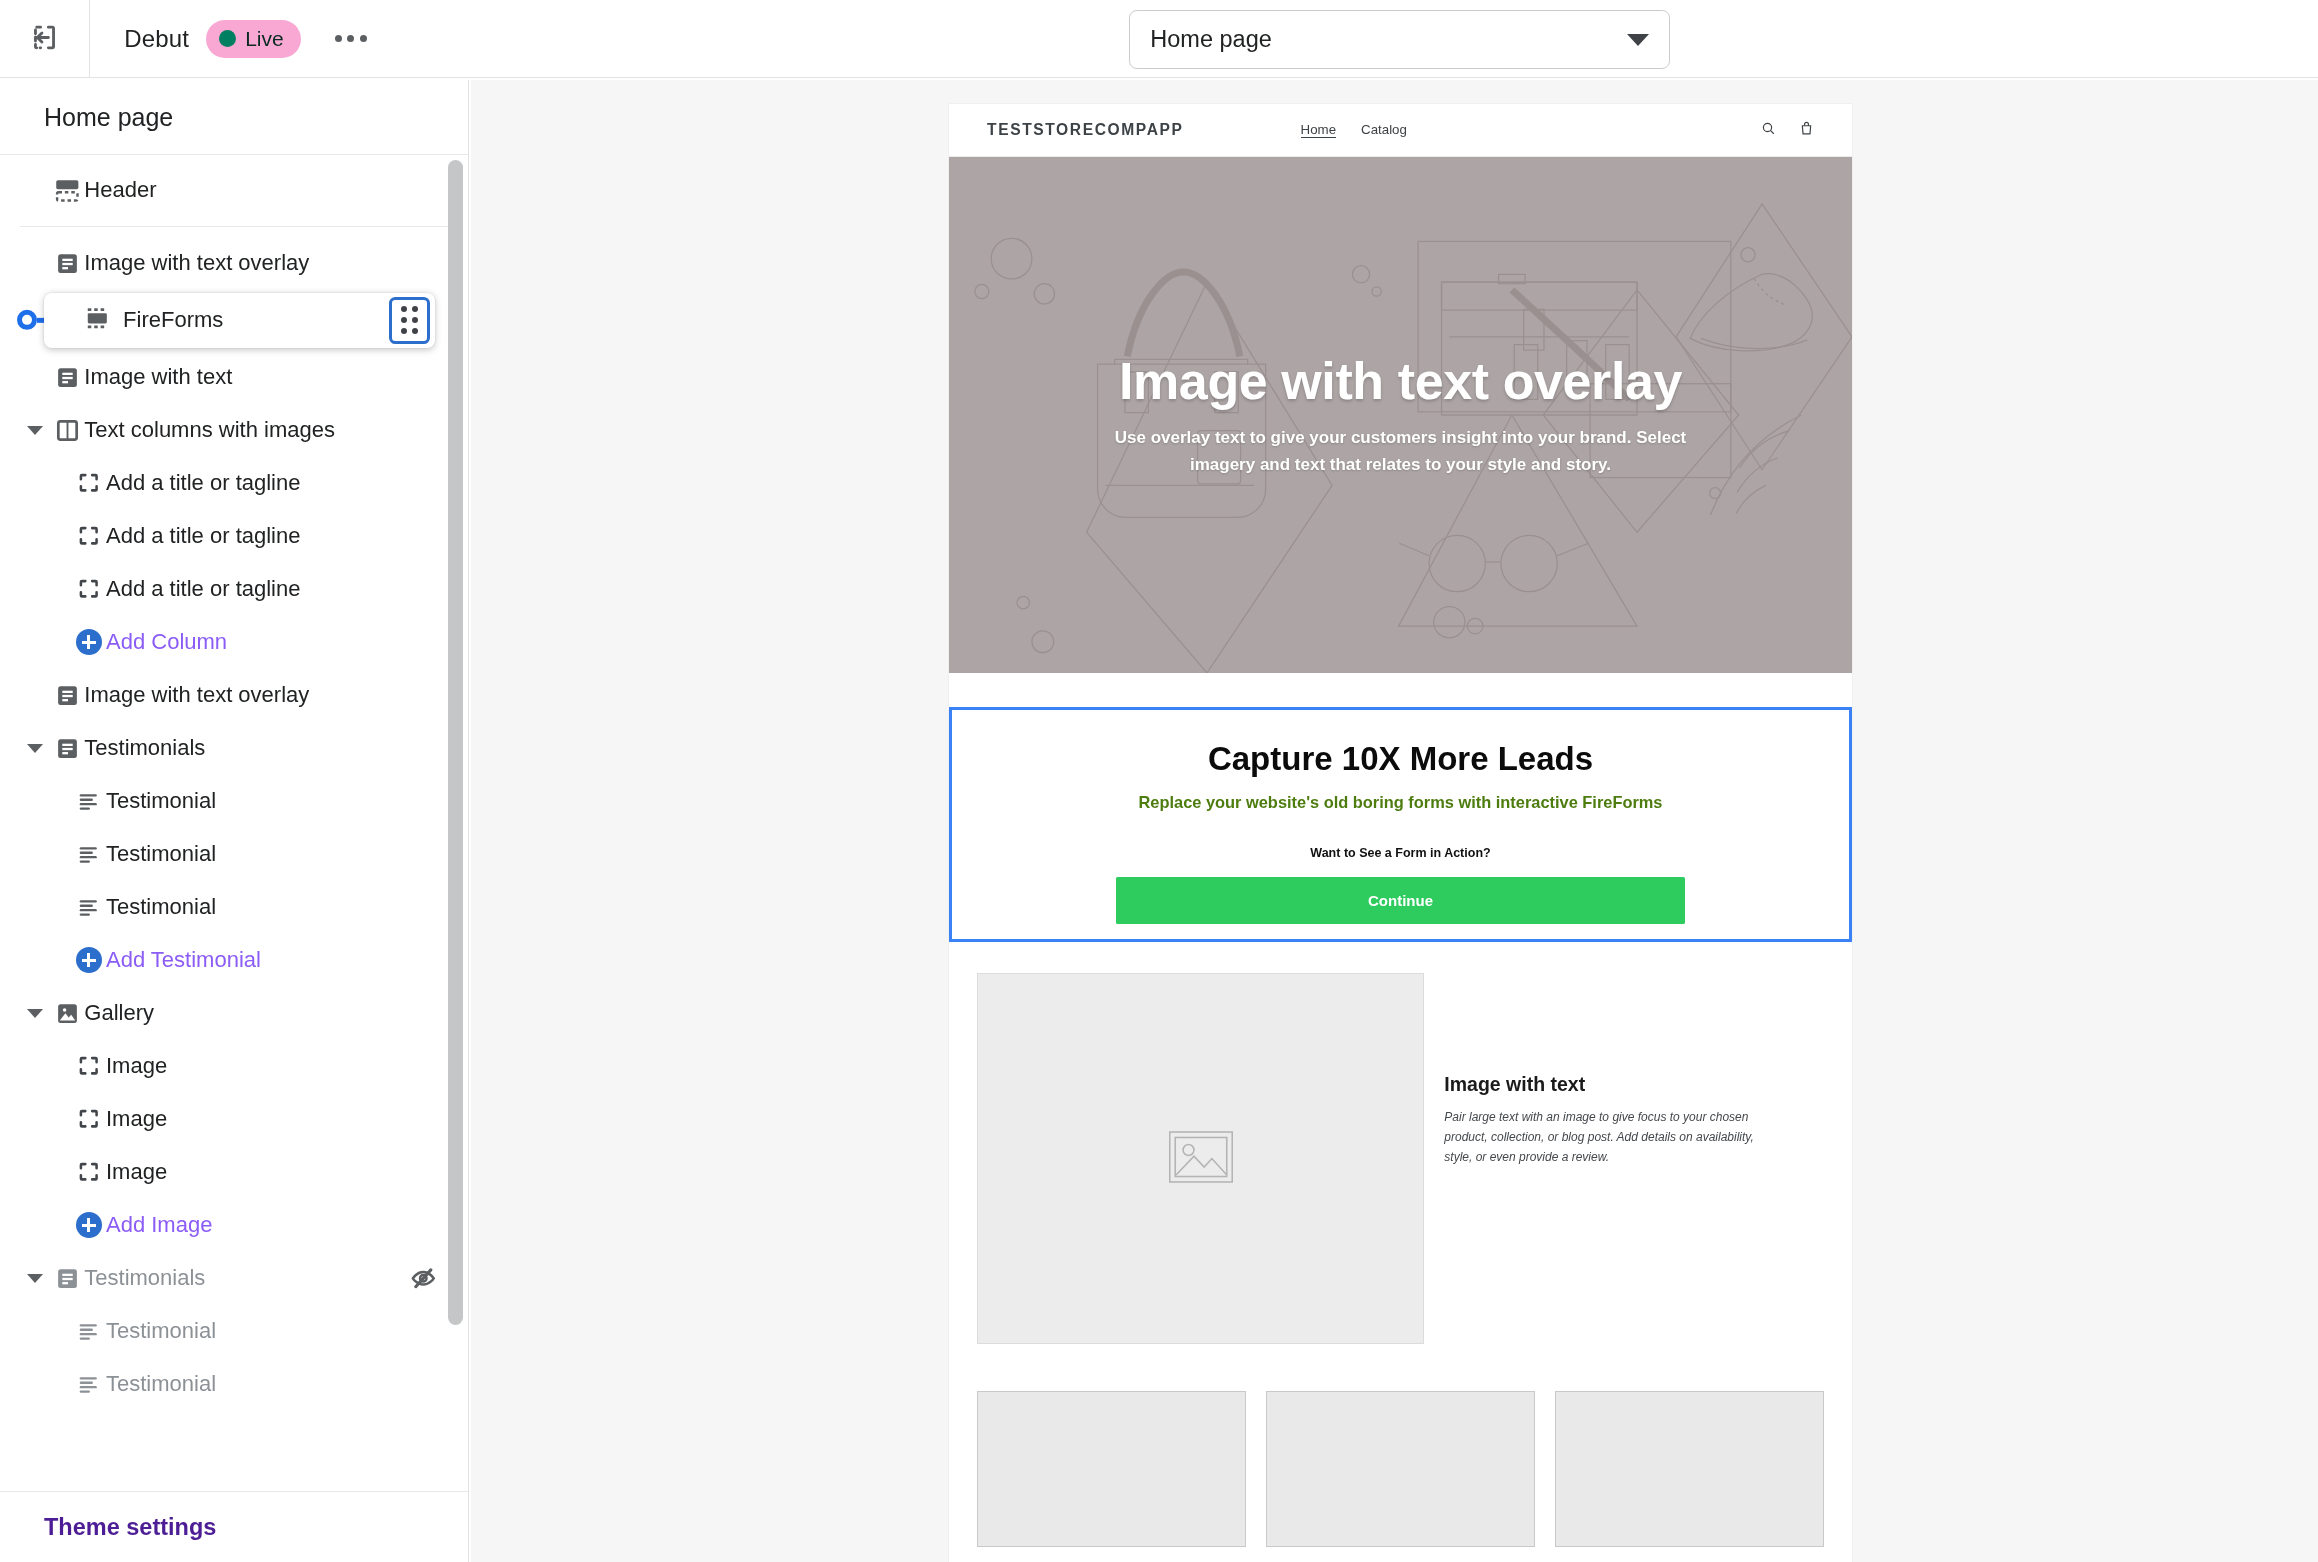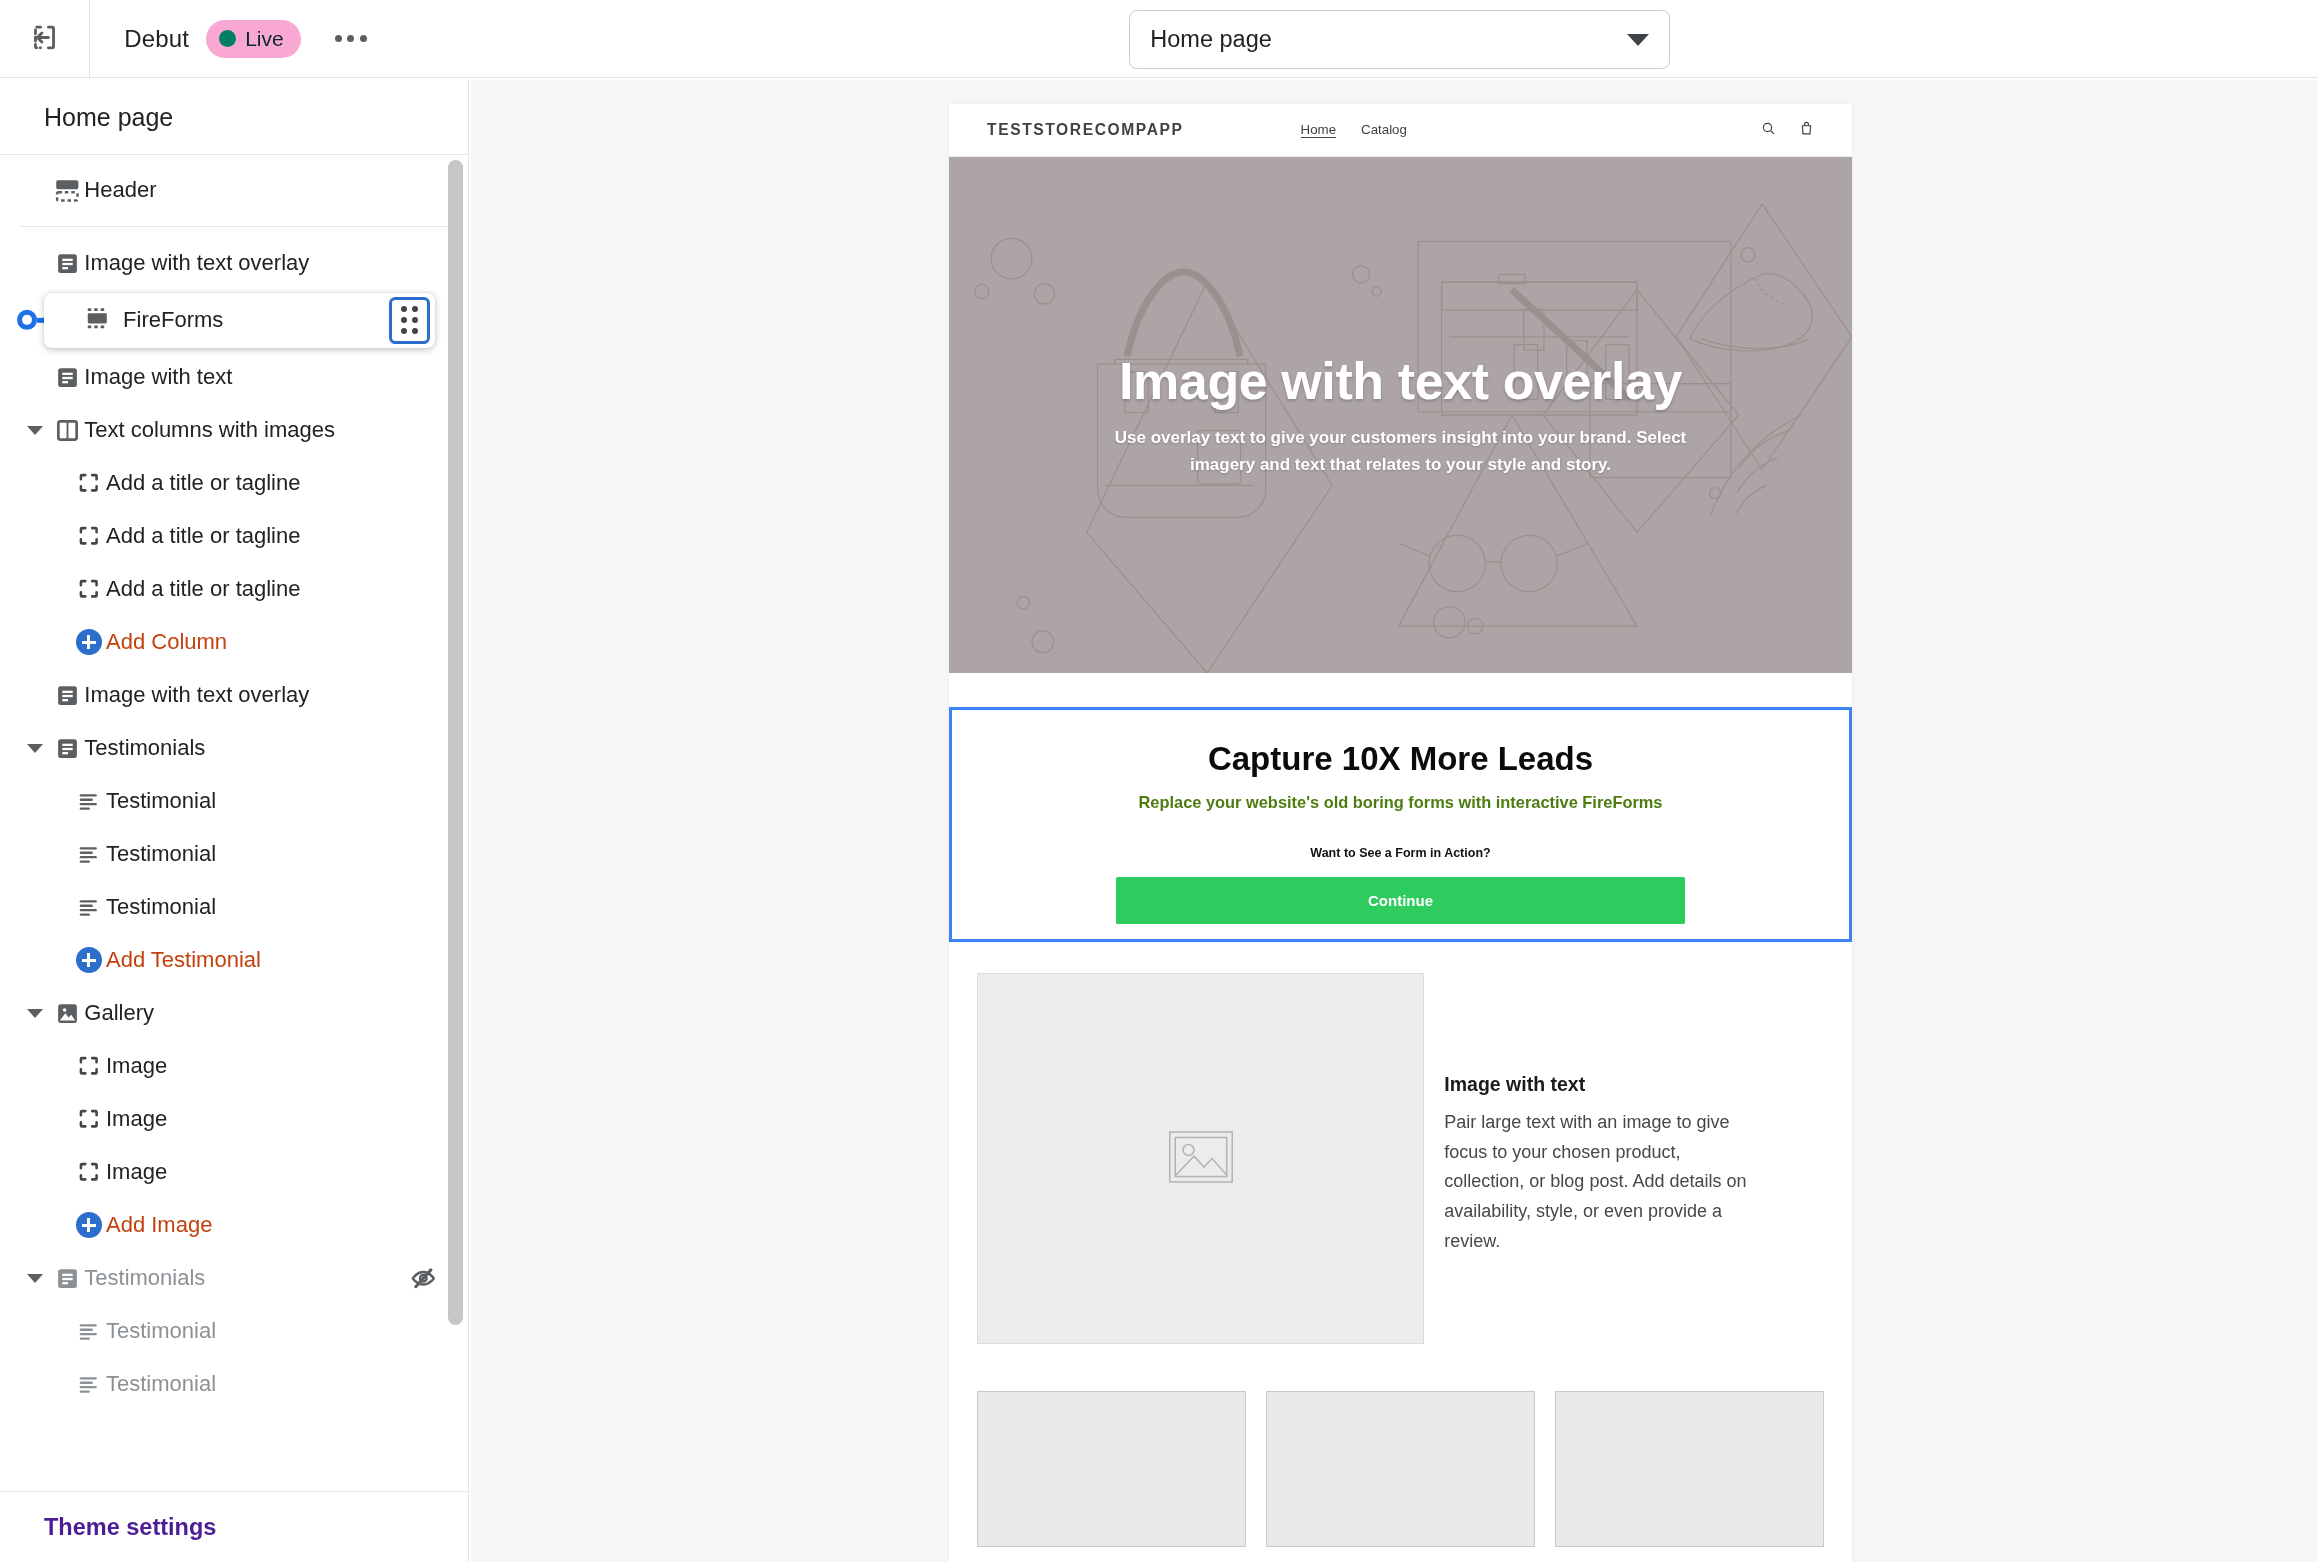--- a/index.html
+++ b/index.html
@@ -72,21 +72,21 @@
 
   .sb-scroll {
     position: absolute; top: 77px; left: 0; right: 0;
     height: 1334px; overflow: hidden;
   }
   .sb-row {
     height: 53px; display: flex; align-items: center; position: relative;
     cursor: pointer; padding-left: 20.3px;
   }
   .sb-row .lbl { font-size: 22px; color: #202223; white-space: nowrap; }
-  .sb-row .lbl.blue { color: #c2410c; }
+  .sb-row .lbl.blue { color: #8b5cf6; }
   .sb-row .lbl.muted { color: #8c9196; }
   .sb-row .ico { width: 34px; display: flex; align-items: center; justify-content: center; flex: 0 0 34px; }
   .sb-row .twisty { width: 30px; flex: 0 0 30px; display: flex; align-items: center; justify-content: center; }
   .sb-row .gap { flex: 0 0 30px; }
   .indent-1 { padding-left: 72px; }
   .sb-sep { height: 1.6px; background: #e6e8ea; margin: 9.4px 20.3px 9.4px 20.3px; }
   .sb-row .trail { margin-left: auto; margin-right: 31px; display:flex; align-items:center; }
 
   .tri-down {
     width: 0; height: 0;
@@ -195,21 +195,21 @@
     font-family: "Liberation Sans", sans-serif;
   }
 
   .iwt { display: flex; margin-top: 31px; padding: 0 28px; gap: 20.3px; }
   .iwt-img {
     width: 447px; height: 371px; background: #ececec; border: 0.8px solid #dcdcdc;
     display: flex; align-items: center; justify-content: center;
   }
   .iwt-txt { padding-top: 100px; }
   .iwt-txt h3 { font-size: 19.5px; font-weight: 700; color: #1b1b1b; }
-  .iwt-txt p { font-size: 18px; color: #44484c; line-height: 1.65; margin-top: 12.5px; width: 313px; }
+  .iwt-txt p { font-size: 12px; color: #44484c; line-height: 1.65; margin-top: 12.5px; width: 313px; font-style: italic; }
 
   .tri-row { display: flex; gap: 20.3px; padding: 0 28px; margin-top: 47px; }
   .tri-box { flex: 1; height: 156px; background: #e9e9e9; border: 0.8px solid #c9c9c9; }
 </style>
 </head>
 <body>
 
 <div class="topbar">
   <div class="exit-btn">
     <span>

